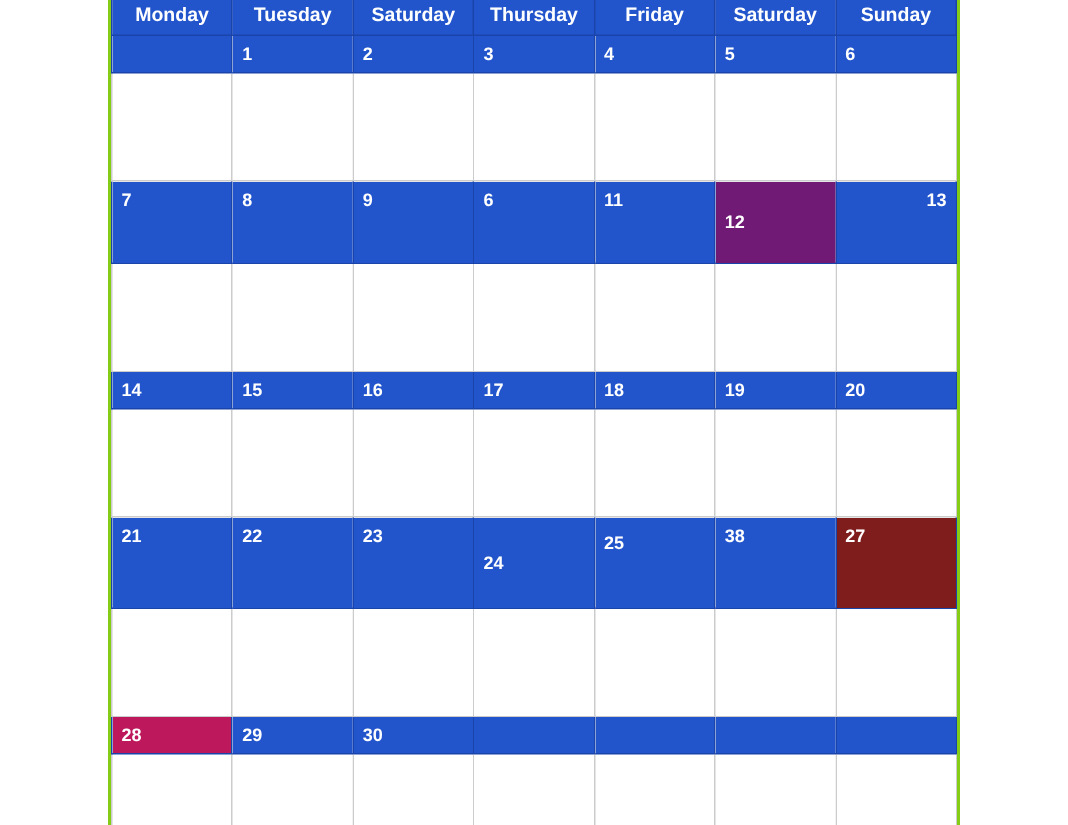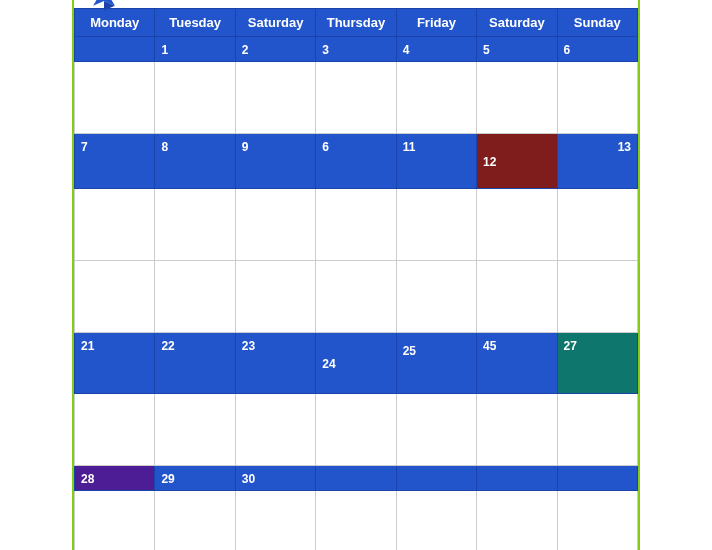--- a/index.html
+++ b/index.html
@@ -147,61 +147,70 @@
           <td style="height: 72px; border: 1px solid rgb(204, 204, 204); background: rgb(255, 255, 255); vertical-align: top; padding: 4px;"></td>
           <td style="height: 72px; border: 1px solid rgb(204, 204, 204); background: rgb(255, 255, 255); vertical-align: top; padding: 4px;"></td>
           <td style="height: 72px; border: 1px solid rgb(204, 204, 204); background: rgb(255, 255, 255); vertical-align: top; padding: 4px;"></td>
         </tr>
         <tr>
           <td style="background: rgb(34, 85, 204); height: 22px; padding: 3px 6px; border: 1px solid rgb(26, 68, 170);"><span class="week-label">7</span></td>
           <td style="background: rgb(34, 85, 204); height: 22px; padding: 3px 6px; border: 1px solid rgb(26, 68, 170);"><span class="week-label">8</span></td>
           <td style="background: rgb(34, 85, 204); height: 22px; padding: 3px 6px; border: 1px solid rgb(26, 68, 170);"><span class="week-label">9</span></td>
           <td style="background: rgb(34, 85, 204); height: 22px; padding: 3px 6px; border: 1px solid rgb(26, 68, 170);"><span class="week-label">6</span></td>
           <td style="background: rgb(34, 85, 204); height: 22px; padding: 3px 6px; border: 1px solid rgb(26, 68, 170);"><span class="week-label">11</span></td>
-          <td style="background: #7f1d1d; height: 22px; padding: 18px 6px; border: 1px solid rgb(26, 68, 170);"><span class="week-label">12</span></td>
+          <td style="background: #701a75; height: 22px; padding: 18px 6px; border: 1px solid rgb(26, 68, 170);"><span class="week-label">12</span></td>
           <td style="background: rgb(34, 85, 204); height: 22px; padding: 3px 6px; border: 1px solid rgb(26, 68, 170); text-align: right;"><span class="week-label">13</span></td>
         </tr>
         <tr class="data-row">
           <td style="height: 72px; border: 1px solid rgb(204, 204, 204); background: rgb(255, 255, 255); vertical-align: top; padding: 4px;"></td>
           <td style="height: 72px; border: 1px solid rgb(204, 204, 204); background: rgb(255, 255, 255); vertical-align: top; padding: 4px;"></td>
           <td style="height: 72px; border: 1px solid rgb(204, 204, 204); background: rgb(255, 255, 255); vertical-align: top; padding: 4px;"></td>
           <td style="height: 72px; border: 1px solid rgb(204, 204, 204); background: rgb(255, 255, 255); vertical-align: top; padding: 4px;"></td>
           <td style="height: 72px; border: 1px solid rgb(204, 204, 204); background: rgb(255, 255, 255); vertical-align: top; padding: 4px;"></td>
           <td style="height: 72px; border: 1px solid rgb(204, 204, 204); background: rgb(255, 255, 255); vertical-align: top; padding: 4px;"></td>
           <td style="height: 72px; border: 1px solid rgb(204, 204, 204); background: rgb(255, 255, 255); vertical-align: top; padding: 4px;"></td>
+        </tr>
+        <tr>
+          <td style="background: rgb(34, 85, 204); height: 22px; padding: 3px 6px; border: 1px solid rgb(26, 68, 170);"><span class="week-label">14</span></td>
+          <td style="background: rgb(34, 85, 204); height: 22px; padding: 3px 6px; border: 1px solid rgb(26, 68, 170);"><span class="week-label">15</span></td>
+          <td style="background: rgb(34, 85, 204); height: 22px; padding: 3px 6px; border: 1px solid rgb(26, 68, 170);"><span class="week-label">16</span></td>
+          <td style="background: rgb(34, 85, 204); height: 22px; padding: 3px 6px; border: 1px solid rgb(26, 68, 170);"><span class="week-label">17</span></td>
+          <td style="background: rgb(34, 85, 204); height: 22px; padding: 3px 6px; border: 1px solid rgb(26, 68, 170);"><span class="week-label">18</span></td>
+          <td style="background: rgb(34, 85, 204); height: 22px; padding: 3px 6px; border: 1px solid rgb(26, 68, 170);"><span class="week-label">19</span></td>
+          <td style="background: rgb(34, 85, 204); height: 22px; padding: 3px 6px; border: 1px solid rgb(26, 68, 170);"><span class="week-label">20</span></td>
         </tr>
         <tr class="data-row">
           <td style="height: 72px; border: 1px solid rgb(204, 204, 204); background: rgb(255, 255, 255); vertical-align: top; padding: 4px;"></td>
           <td style="height: 72px; border: 1px solid rgb(204, 204, 204); background: rgb(255, 255, 255); vertical-align: top; padding: 4px;"></td>
           <td style="height: 72px; border: 1px solid rgb(204, 204, 204); background: rgb(255, 255, 255); vertical-align: top; padding: 4px;"></td>
           <td style="height: 72px; border: 1px solid rgb(204, 204, 204); background: rgb(255, 255, 255); vertical-align: top; padding: 4px;"></td>
           <td style="height: 72px; border: 1px solid rgb(204, 204, 204); background: rgb(255, 255, 255); vertical-align: top; padding: 4px;"></td>
           <td style="height: 72px; border: 1px solid rgb(204, 204, 204); background: rgb(255, 255, 255); vertical-align: top; padding: 4px;"></td>
           <td style="height: 72px; border: 1px solid rgb(204, 204, 204); background: rgb(255, 255, 255); vertical-align: top; padding: 4px;"></td>
         </tr>
         <tr>
           <td style="background: rgb(34, 85, 204); height: 22px; padding: 3px 6px; border: 1px solid rgb(26, 68, 170);"><span class="week-label">21</span></td>
           <td style="background: rgb(34, 85, 204); height: 22px; padding: 3px 6px; border: 1px solid rgb(26, 68, 170);"><span class="week-label">22</span></td>
           <td style="background: rgb(34, 85, 204); height: 22px; padding: 3px 6px; border: 1px solid rgb(26, 68, 170);"><span class="week-label">23</span></td>
           <td style="background: rgb(34, 85, 204); height: 22px; padding: 21px 6px; border: 1px solid rgb(26, 68, 170);"><span class="week-label">24</span></td>
           <td style="background: rgb(34, 85, 204); height: 22px; padding: 8px 6px; border: 1px solid rgb(26, 68, 170);"><span class="week-label">25</span></td>
-          <td style="background: rgb(34, 85, 204); height: 22px; padding: 3px 6px; border: 1px solid rgb(26, 68, 170);"><span class="week-label">45</span></td>
-          <td style="background: #0f766e; height: 22px; padding: 3px 6px; border: 1px solid rgb(26, 68, 170);"><span class="week-label">27</span></td>
-        </tr>
-        <tr class="data-row">
-          <td style="height: 72px; border: 1px solid rgb(204, 204, 204); background: rgb(255, 255, 255); vertical-align: top; padding: 4px;"></td>
-          <td style="height: 72px; border: 1px solid rgb(204, 204, 204); background: rgb(255, 255, 255); vertical-align: top; padding: 4px;"></td>
-          <td style="height: 72px; border: 1px solid rgb(204, 204, 204); background: rgb(255, 255, 255); vertical-align: top; padding: 4px;"></td>
-          <td style="height: 72px; border: 1px solid rgb(204, 204, 204); background: rgb(255, 255, 255); vertical-align: top; padding: 4px;"></td>
-          <td style="height: 72px; border: 1px solid rgb(204, 204, 204); background: rgb(255, 255, 255); vertical-align: top; padding: 4px;"></td>
-          <td style="height: 72px; border: 1px solid rgb(204, 204, 204); background: rgb(255, 255, 255); vertical-align: top; padding: 4px;"></td>
-          <td style="height: 72px; border: 1px solid rgb(204, 204, 204); background: rgb(255, 255, 255); vertical-align: top; padding: 4px;"></td>
-        </tr>
-        <tr>
-          <td style="background: #4c1d95; height: 22px; padding: 3px 6px; border: 1px solid rgb(26, 68, 170);"><span class="week-label">28</span></td>
+          <td style="background: rgb(34, 85, 204); height: 22px; padding: 3px 6px; border: 1px solid rgb(26, 68, 170);"><span class="week-label">38</span></td>
+          <td style="background: #7f1d1d; height: 22px; padding: 3px 6px; border: 1px solid rgb(26, 68, 170);"><span class="week-label">27</span></td>
+        </tr>
+        <tr class="data-row">
+          <td style="height: 72px; border: 1px solid rgb(204, 204, 204); background: rgb(255, 255, 255); vertical-align: top; padding: 4px;"></td>
+          <td style="height: 72px; border: 1px solid rgb(204, 204, 204); background: rgb(255, 255, 255); vertical-align: top; padding: 4px;"></td>
+          <td style="height: 72px; border: 1px solid rgb(204, 204, 204); background: rgb(255, 255, 255); vertical-align: top; padding: 4px;"></td>
+          <td style="height: 72px; border: 1px solid rgb(204, 204, 204); background: rgb(255, 255, 255); vertical-align: top; padding: 4px;"></td>
+          <td style="height: 72px; border: 1px solid rgb(204, 204, 204); background: rgb(255, 255, 255); vertical-align: top; padding: 4px;"></td>
+          <td style="height: 72px; border: 1px solid rgb(204, 204, 204); background: rgb(255, 255, 255); vertical-align: top; padding: 4px;"></td>
+          <td style="height: 72px; border: 1px solid rgb(204, 204, 204); background: rgb(255, 255, 255); vertical-align: top; padding: 4px;"></td>
+        </tr>
+        <tr>
+          <td style="background: #be185d; height: 22px; padding: 3px 6px; border: 1px solid rgb(26, 68, 170);"><span class="week-label">28</span></td>
           <td style="background: rgb(34, 85, 204); height: 22px; padding: 3px 6px; border: 1px solid rgb(26, 68, 170);"><span class="week-label">29</span></td>
           <td style="background: rgb(34, 85, 204); height: 22px; padding: 3px 6px; border: 1px solid rgb(26, 68, 170);"><span class="week-label">30</span></td>
           <td style="background: rgb(34, 85, 204); height: 22px; padding: 3px 6px; border: 1px solid rgb(26, 68, 170);"></td>
           <td style="background: rgb(34, 85, 204); height: 22px; padding: 3px 6px; border: 1px solid rgb(26, 68, 170);"></td>
           <td style="background: rgb(34, 85, 204); height: 22px; padding: 3px 6px; border: 1px solid rgb(26, 68, 170);"></td>
           <td style="background: rgb(34, 85, 204); height: 22px; padding: 3px 6px; border: 1px solid rgb(26, 68, 170);"></td>
         </tr>
         <tr class="data-row">
           <td style="height: 72px; border: 1px solid rgb(204, 204, 204); background: rgb(255, 255, 255); vertical-align: top; padding: 4px;"></td>
           <td style="height: 72px; border: 1px solid rgb(204, 204, 204); background: rgb(255, 255, 255); vertical-align: top; padding: 4px;"></td>

